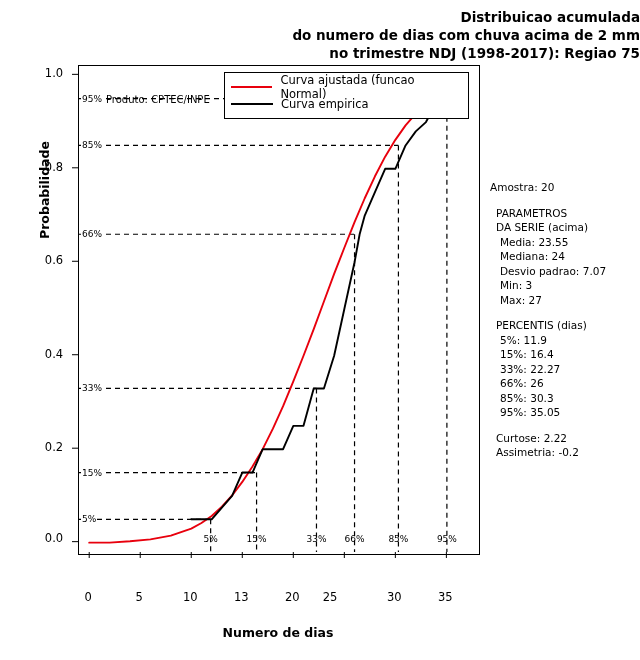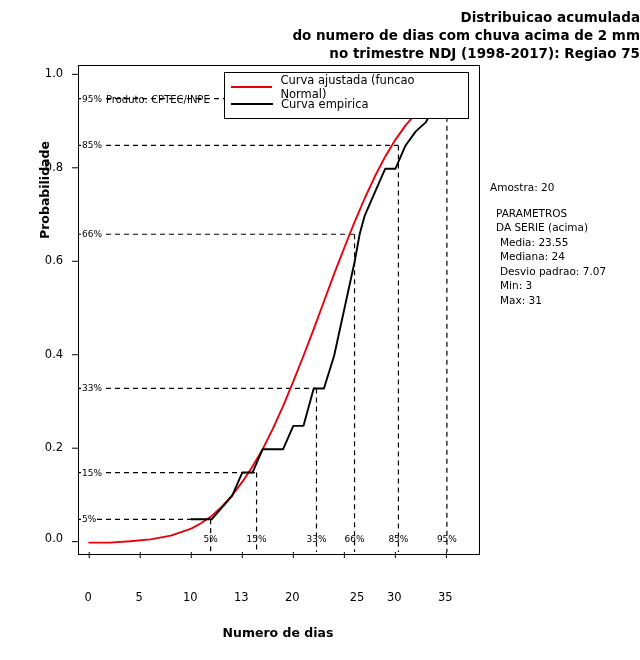--- a/index.html
+++ b/index.html
@@ -143,21 +143,21 @@
       <div class="ytick tick-txt" style="top: 188.269px;">0.6</div>
       <div class="ytick tick-txt" style="top: 94.8077px;">0.8</div>
       <div class="ytick tick-txt" style="top: 1.34615px;">1.0</div>
     </div>
   <div id="xaxis">
       <div class="xtick tick-txt" style="left: 10.2051px;">0</div>
       <div class="xtick tick-txt" style="left: 61.2308px;">5</div>
       <div class="xtick tick-txt" style="left: 112.256px;">10</div>
       <div class="xtick tick-txt" style="left: 163.282px;">13</div>
       <div class="xtick tick-txt" style="left: 214.308px; text-align: center;">20</div>
-      <div class="xtick tick-txt" style="left: 279px;">25</div>
+      <div class="xtick tick-txt" style="left: 252px;">25</div>
       <div class="xtick tick-txt" style="left: 316.359px;">30</div>
       <div class="xtick tick-txt" style="left: 367.385px;">35</div>
     </div>
 
   <div class="xlab">Numero de dias</div>
 
   <div id="plot">
     <div id="plotinner">
       <svg id="svg" width="398" height="486">
           <line x1="0" y1="453.28846153846155" x2="131.64615384615385" y2="453.28846153846155" stroke="#000" stroke-width="1.2" stroke-dasharray="5,4"></line>
@@ -207,21 +207,34 @@
     <div class="blk">
       <div>Amostra: 20</div>
     </div>
     <div class="blk">
       <div class="ind2">PARAMETROS</div>
       <div class="ind2">DA SERIE (acima)</div>
       <div class="ind">Media: 23.55</div>
       <div class="ind">Mediana: 24</div>
       <div class="ind">Desvio padrao: 7.07</div>
       <div class="ind">Min: 3</div>
-      <div class="ind">Max: 31</div>
+      <div class="ind">Max: 27</div>
+    </div>
+    <div class="blk">
+      <div class="ind2">PERCENTIS (dias)</div>
+      <div class="ind">5%: 11.9</div>
+      <div class="ind">15%: 16.4</div>
+      <div class="ind">33%: 22.27</div>
+      <div class="ind">66%: 26</div>
+      <div class="ind">85%: 30.3</div>
+      <div class="ind">95%: 35.05</div>
+    </div>
+    <div class="blk">
+      <div class="ind2">Curtose: 2.22</div>
+      <div class="ind2">Assimetria: -0.2</div>
     </div>
   </div>
 
 <svg width="520" height="520" style="position: absolute; left: 70px; top: 60px; pointer-events: none;">
       <line x1="2" y1="481.65384615384613" x2="8" y2="481.65384615384613" stroke="#000" stroke-width="1"></line>
       <line x1="2" y1="388.1923076923077" x2="8" y2="388.1923076923077" stroke="#000" stroke-width="1"></line>
       <line x1="2" y1="294.7307692307692" x2="8" y2="294.7307692307692" stroke="#000" stroke-width="1"></line>
       <line x1="2" y1="201.26923076923077" x2="8" y2="201.26923076923077" stroke="#000" stroke-width="1"></line>
       <line x1="2" y1="107.80769230769226" x2="8" y2="107.80769230769226" stroke="#000" stroke-width="1"></line>
       <line x1="2" y1="14.346153846153868" x2="8" y2="14.346153846153868" stroke="#000" stroke-width="1"></line>

